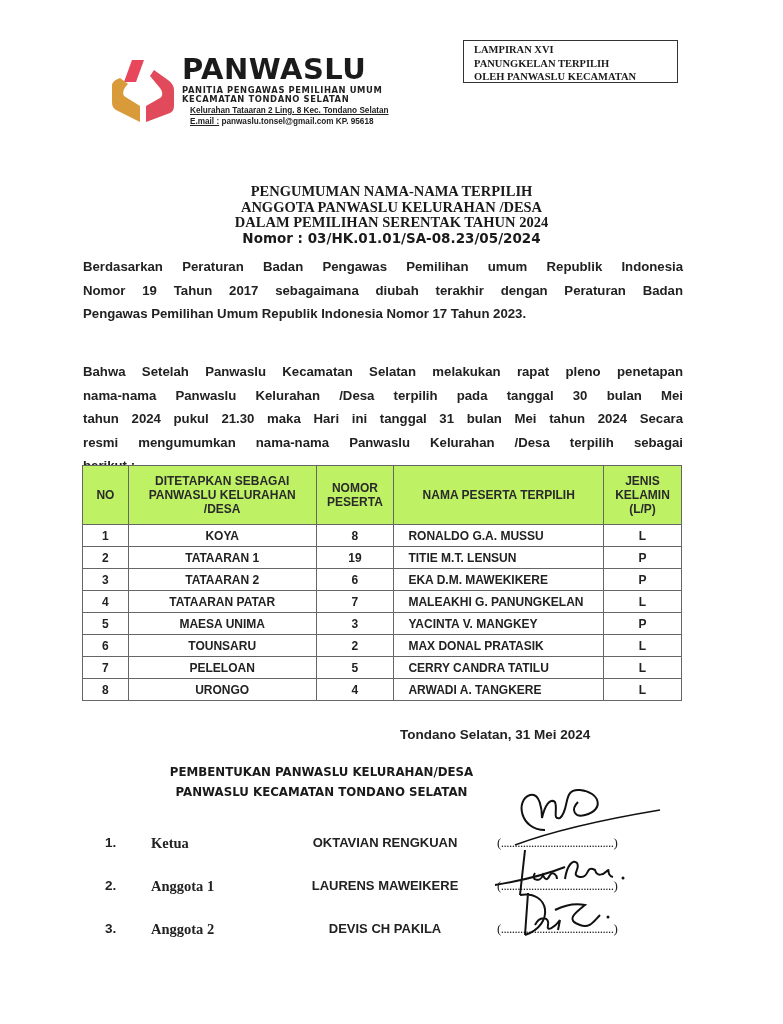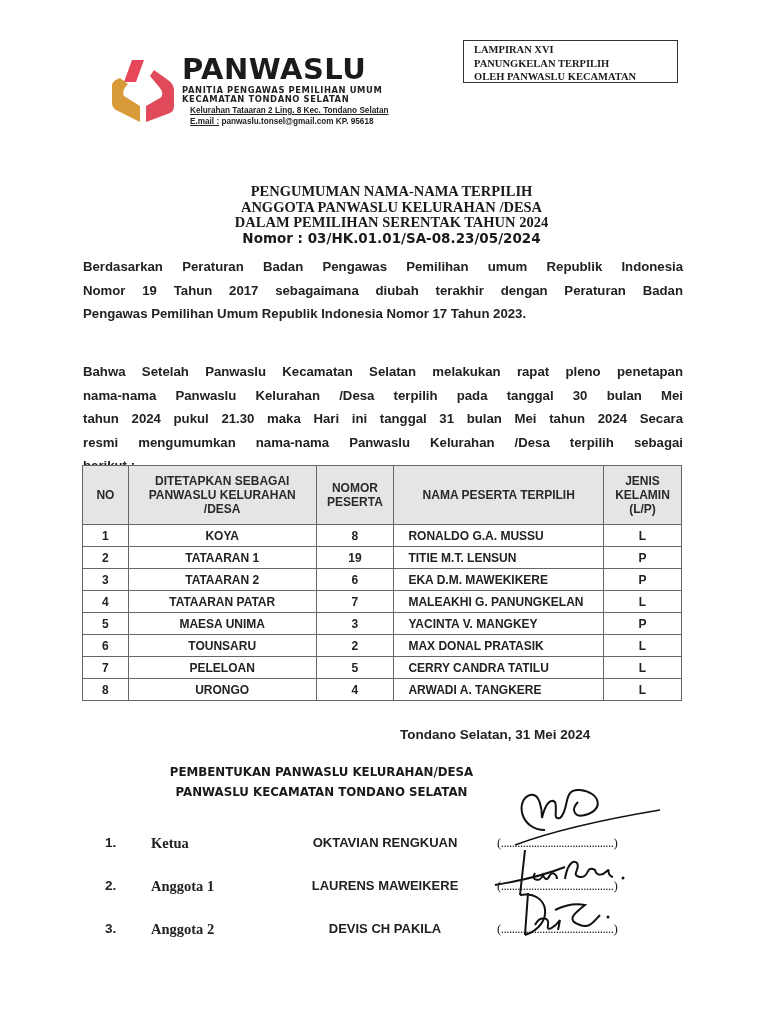--- a/index.html
+++ b/index.html
@@ -25,21 +25,21 @@
 
   
   .para { left: 83px; width: 600px; font-family: "Liberation Sans", sans-serif; font-weight: bold; font-size: 13.2px; line-height: 23.5px; color: #222; text-align: justify; }
   .para span { display: block; text-align-last: justify; }
   .para span.last { text-align-last: left; }
   .p1 { top: 255px; }
   .p2 { top: 332px; margin-top: 28px; }
 
   
   .tbl { left: 82px; top: 465px; width: 600px; border-collapse: collapse; font-family: "Liberation Sans", sans-serif; font-weight: bold; color: #222; }
-  .tbl th { background: #e5e5e5; border: 1px solid #666; font-size: 12px; line-height: 14px; font-weight: bold; padding: 1px 2px; height: 56px; color: #2a2a2a; }
+  .tbl th { background: #bef264; border: 1px solid #666; font-size: 12px; line-height: 14px; font-weight: bold; padding: 1px 2px; height: 56px; color: #2a2a2a; }
   .tbl td { border: 1px solid #666; font-size: 12px; height: 21px; padding: 0 4px; text-align: center; }
   .tbl td.name { text-align: left; padding-left: 14px; }
 
   .datel { left: 400px; top: 727px; font-weight: bold; font-size: 13.5px; color: #222; }
   .sig-title { left: 0; width: 643px; top: 762px; text-align: center; font-family: "DejaVu Sans", sans-serif; font-weight: bold; font-size: 11.8px; line-height: 20px; color: #1a1a1a; }
   .sig-row { left: 105px; width: 580px; height: 24px; font-weight: bold; font-size: 13.5px; color: #222; }
   .sig-row .num { position: absolute; left: 0; }
   .sig-row .role { position: absolute; left: 46px; font-family: "Liberation Serif", serif; font-size: 14.5px; }
   .sig-row .pname { position: absolute; left: 180px; width: 200px; text-align: center; font-size: 13px; }
   .sig-row .line { position: absolute; left: 392px; font-family: "Liberation Serif", serif; font-weight: normal; font-size: 13px; letter-spacing: -0.5px; }

